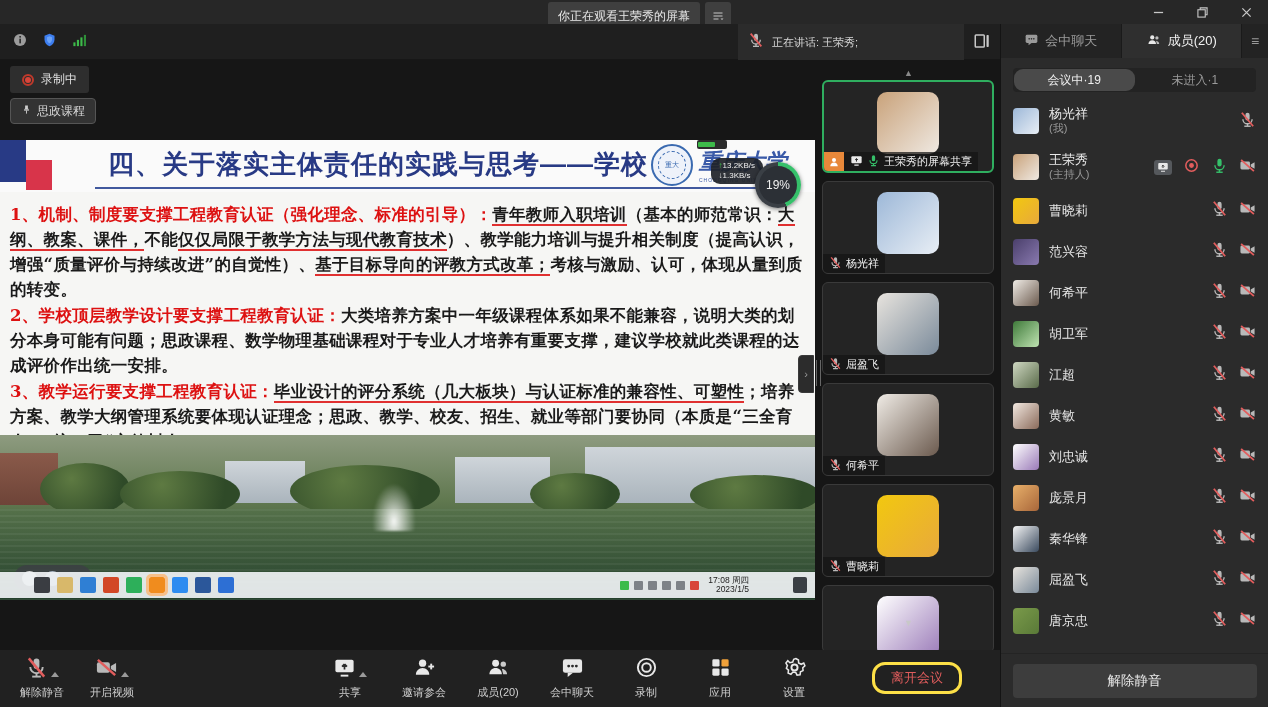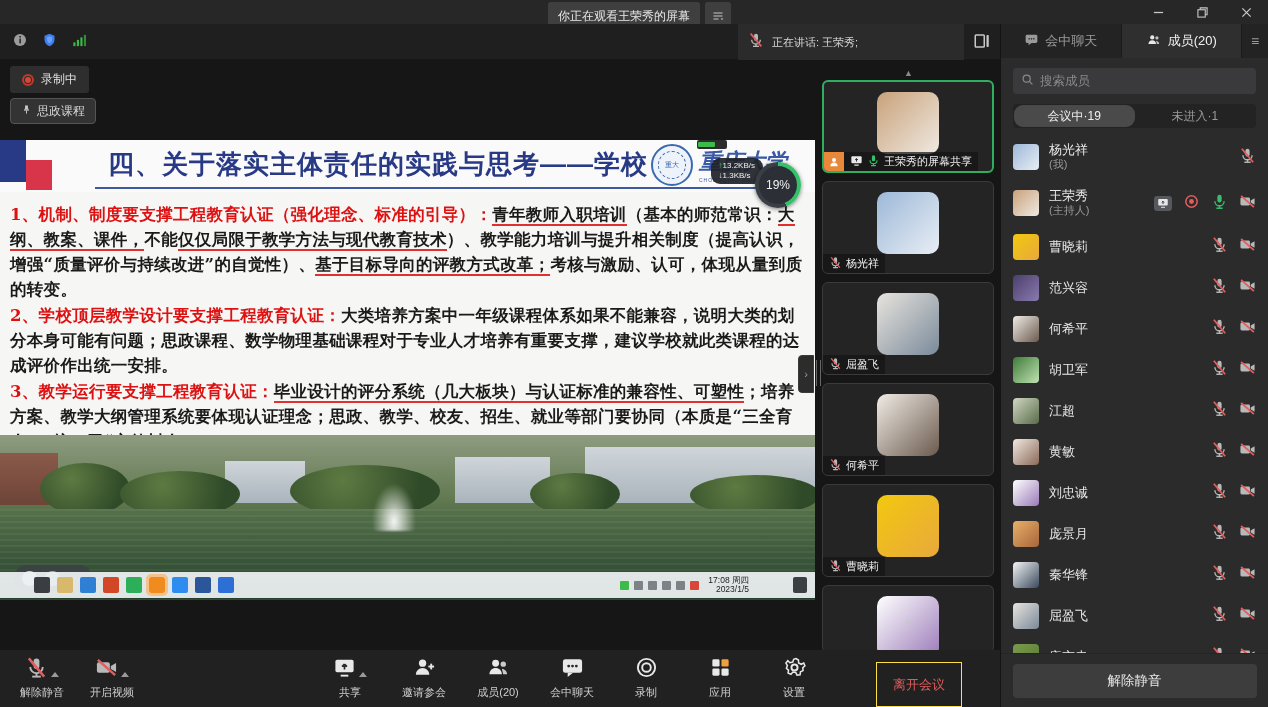--- a/index.html
+++ b/index.html
@@ -80,21 +80,21 @@
 #collapse-handle{position:absolute;left:-22px;top:295px;width:16px;height:38px;background:#2c2c2c;border-radius:4px 0 0 4px;color:#9a9a9a;font-size:11px;display:flex;align-items:center;justify-content:center;border:1px solid #3a3a3a;cursor:pointer}
 #resize-grip{position:absolute;left:-4px;top:300px;width:5px;height:26px;border-left:1.5px solid #666;border-right:1.5px solid #666;cursor:ew-resize}
 
 #toolbar{position:absolute;left:0;bottom:0;width:1000px;height:57px;background:#212121}
 #tb-left{position:absolute;left:14px;top:6px;display:flex;gap:14px}
 #tb-center{position:absolute;left:322px;top:6px;display:flex;gap:18px}
 .tb-item{display:flex;flex-direction:column;align-items:center;width:56px;cursor:pointer;background:none;border:none}
 .tb-icrow{height:26px;display:flex;align-items:center;gap:3px}
 .tb-label{font-size:11px;color:#cfcfcf;margin-top:3px;white-space:nowrap}
 .caret-up{width:0;height:0;border-left:4px solid transparent;border-right:4px solid transparent;border-bottom:5px solid #9a9a9a;margin-top:10px}
-#leave-btn{position:absolute;right:38px;top:12px;height:45px;padding:0 16px;background:transparent;border:1px solid #fde047;border-radius:0;color:#e05c5c;font-size:13px;cursor:pointer}
+#leave-btn{position:absolute;right:38px;top:12px;height:32px;padding:0 16px;background:transparent;border:3px solid #fde047;border-radius:13px;color:#e05c5c;font-size:13px;cursor:pointer}
 
 #panel{position:absolute;top:24px;right:0;width:268px;height:683px;background:#2b2b2b;border-left:1px solid #141414;display:flex;flex-direction:column}
 #ptabs{display:flex;height:34px;background:#202020}
 .ptab{flex:1;display:flex;align-items:center;justify-content:center;gap:6px;font-size:13px;color:#9a9a9a;background:#232323;border-right:1px solid #1a1a1a;cursor:pointer;border-top:none;border-bottom:none;border-left:none}
 .ptab.active{color:#f2f2f2;background:#2f2f2f}
 #ptab-menu{width:26px;background:#232323;border:none;color:#9a9a9a;cursor:pointer;font-size:14px}
 #search-wrap{margin:10px 12px 0 12px;height:26px;background:#3a3a3c;border-radius:4px;display:flex;align-items:center;padding:0 8px;gap:6px}
 #search-input{flex:1;background:transparent;border:none;outline:none;color:#ddd;font-size:12.5px}
 #search-input::placeholder{color:#8a8a8a}
 #segmented{margin:10px 12px 0 12px;height:24px;background:#232323;border-radius:4px;display:flex;padding:1px}
@@ -501,27 +501,20 @@
               <circle cx="9" cy="7.5" r="3.6" fill="#e8e8e8"></circle>
               <path d="M2.5 19c0-3.6 2.9-6.4 6.5-6.4s6.5 2.8 6.5 6.4z" fill="#e8e8e8"></path>
               <circle cx="17" cy="8.5" r="2.8" fill="#bdbdbd"></circle>
               <path d="M15.5 13.4c3 .4 5.4 2.8 5.4 5.6h-4" fill="#bdbdbd"></path>
             </svg></span>
         <span>成员(20)</span>
       </button>
       <button id="ptab-menu">≡</button>
     </div>
 
-    <div id="search-wrap">
-      <span><svg width="13" height="13" viewBox="0 0 24 24">
-            <circle cx="10.5" cy="10.5" r="6.5" fill="none" stroke="#8a8a8a" stroke-width="2.2"></circle>
-            <line x1="15.5" y1="15.5" x2="21" y2="21" stroke="#8a8a8a" stroke-width="2.2"></line>
-          </svg></span>
-      <input id="search-input" placeholder="搜索成员" style="">
-    </div>
 
     <div id="segmented">
       <button class="seg selected">会议中·19</button>
       <button class="seg">未进入·1</button>
     </div>
 
     <div id="member-list">
         <div class="mrow" style="height: 46px;">
           <div class="avatar" style="background: linear-gradient(135deg, rgb(157, 184, 216), rgb(232, 238, 245));"></div>
           <div class="mtxt">

